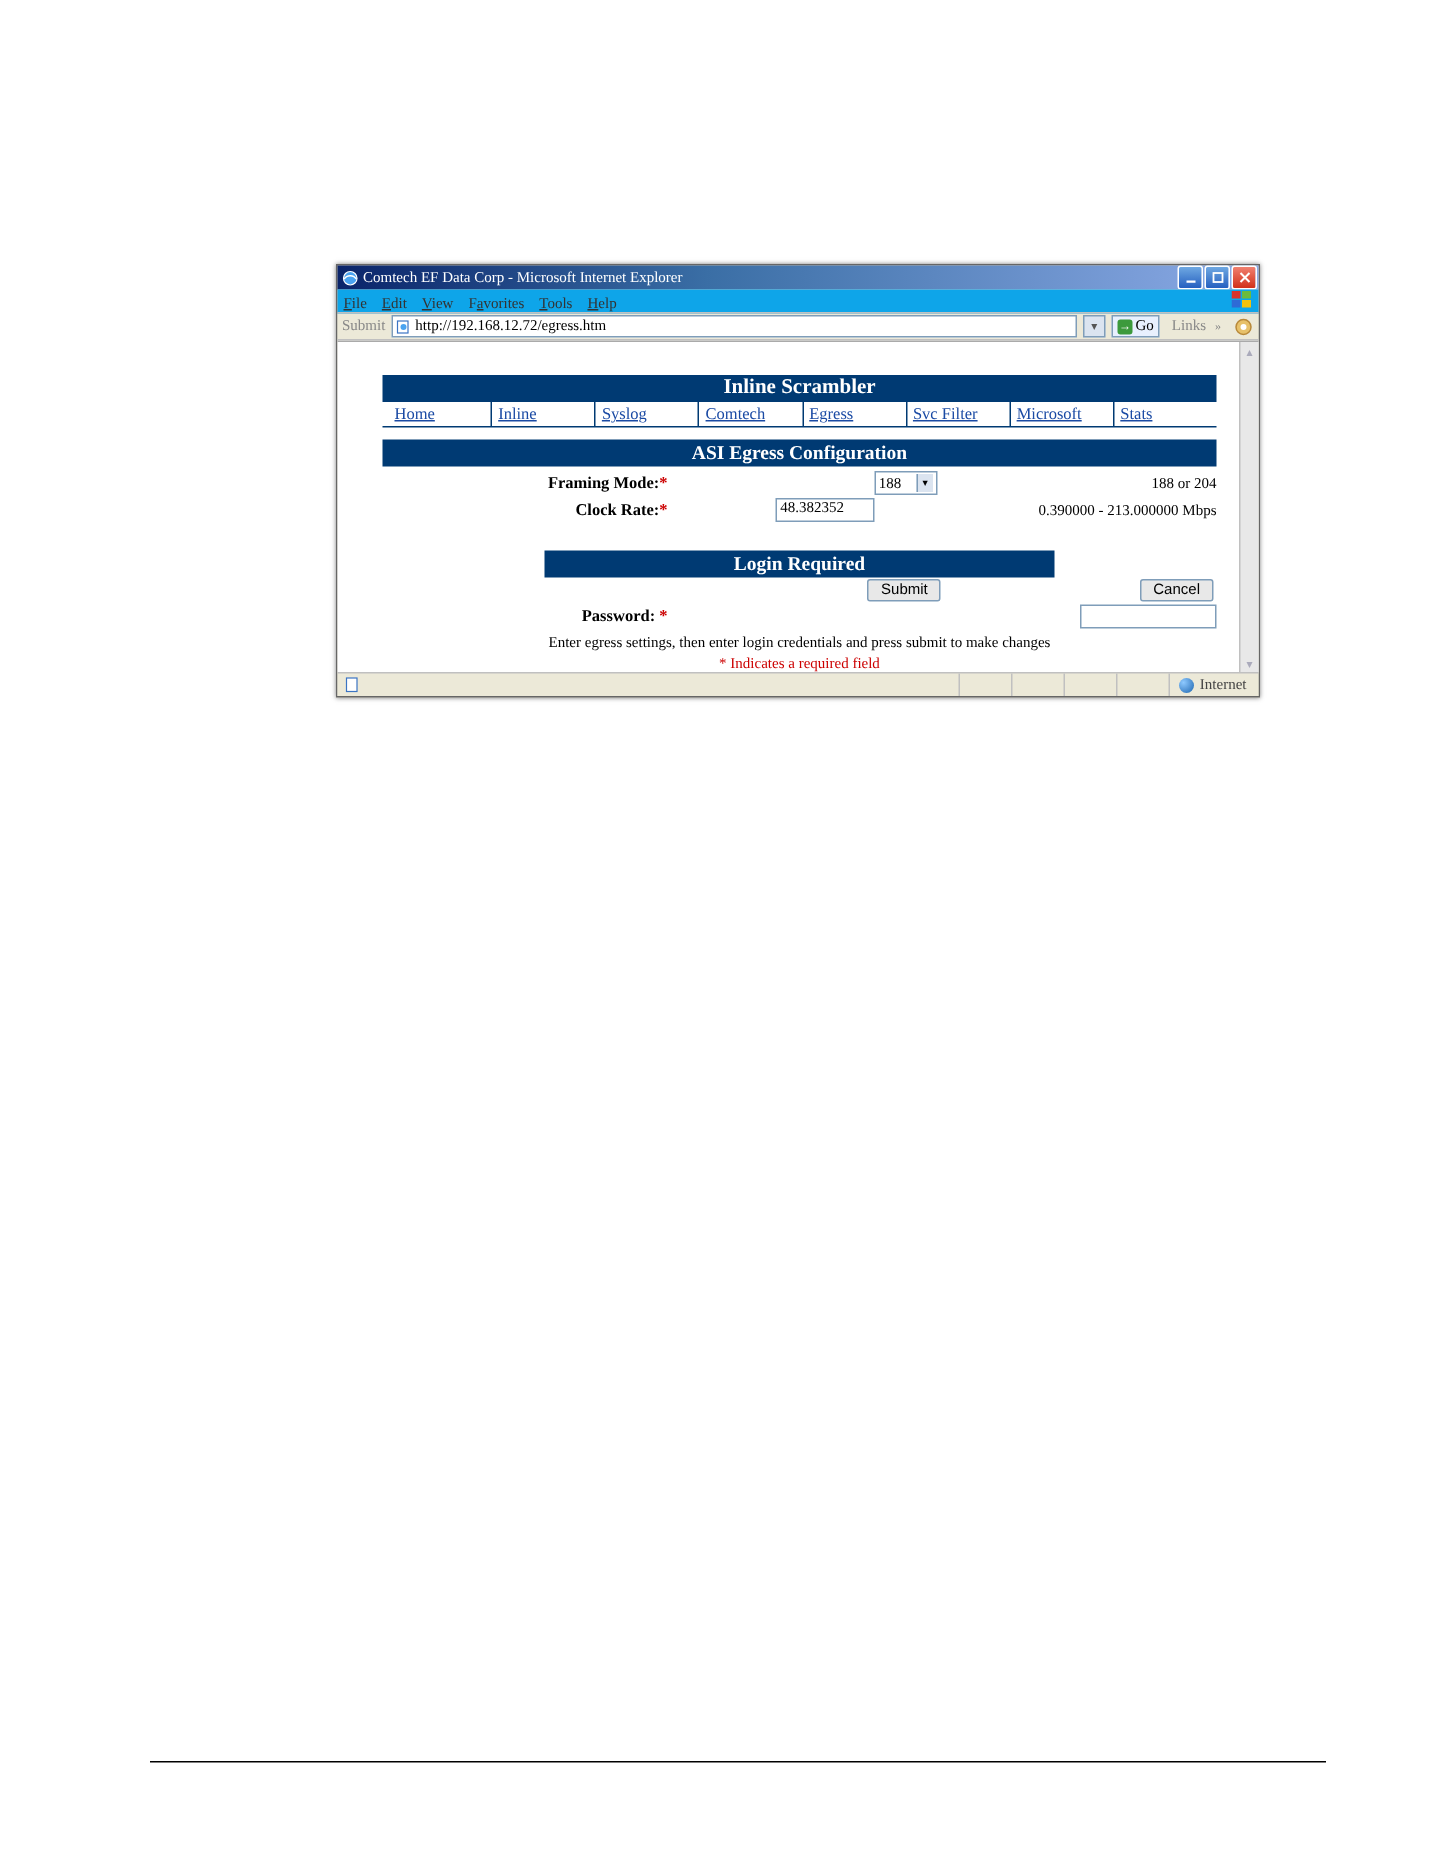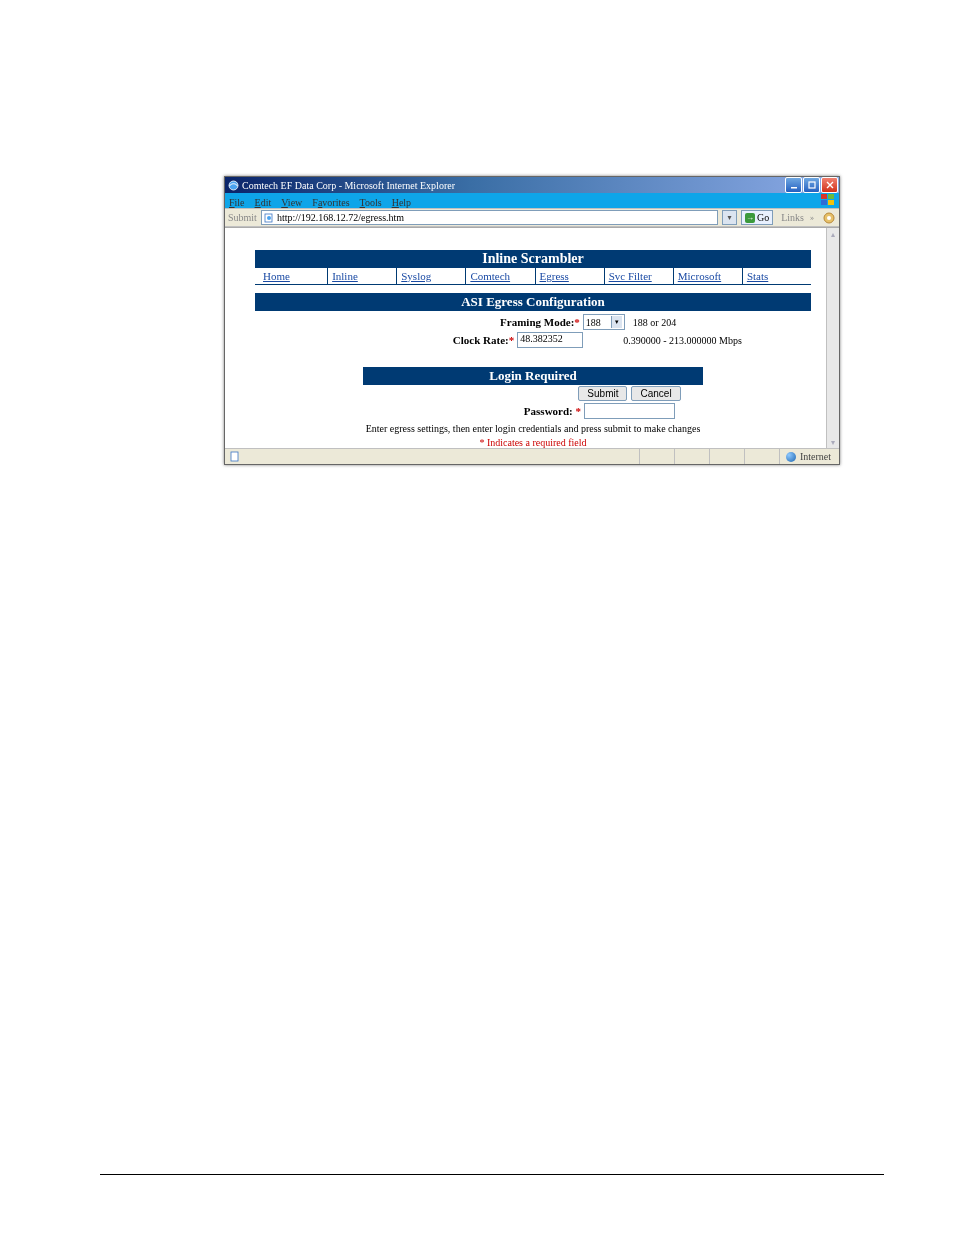--- a/index.html
+++ b/index.html
@@ -159,21 +159,21 @@
     background:#003a73;
     color:#fff;
     font-weight:bold;
     font-size:13px;
     text-align:center;
     padding:1px 0;
     margin-top:8px;
   }
   .form-area { margin-top:2px; }
   .form-row {
-    display:flex; justify-content:center; align-items:center;
+    display:flex; justify-content:space-between; align-items:center;
     font-size:11px;
     padding:1px 0;
   }
   .form-row .lbl { width:190px; text-align:right; font-weight:bold; padding-right:3px;}
   .req { color:#c00; }
   .sel, .txt {
     height:14px; border:1px solid #7f9db9; background:#fff;
     font-size:10px; padding:0 2px;
   }
   .sel { width:36px; display:flex; align-items:center; justify-content:space-between; }

